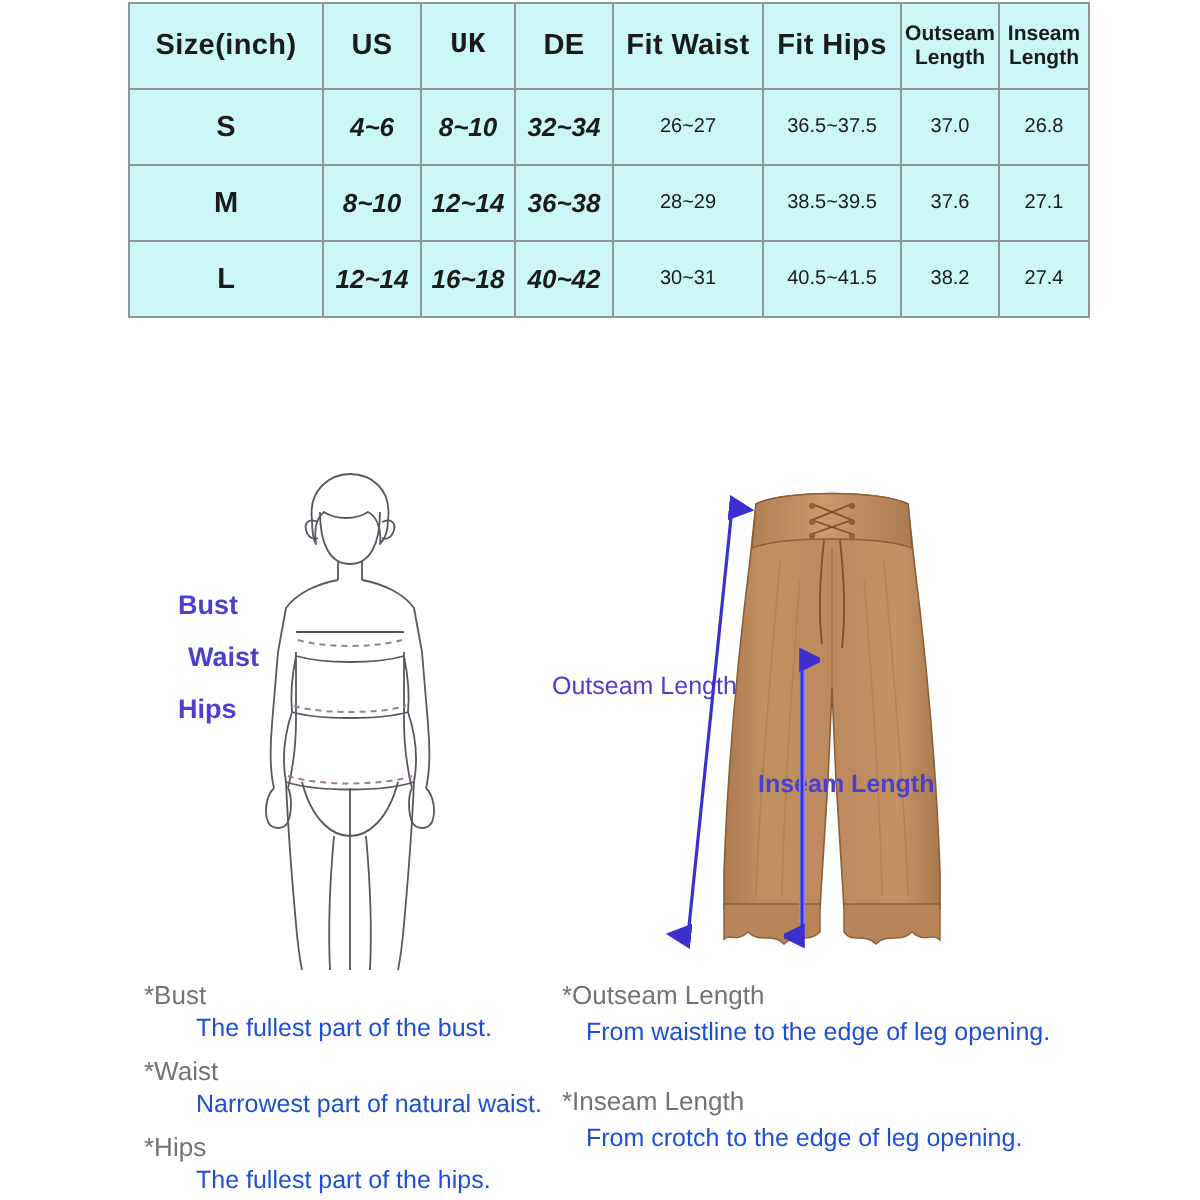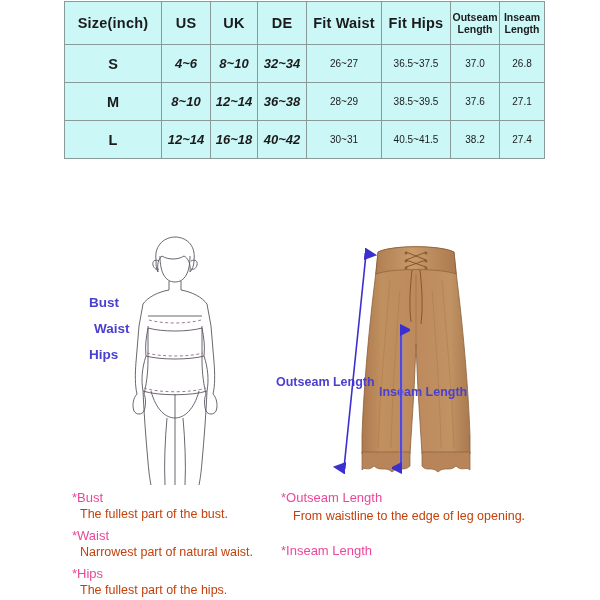--- a/index.html
+++ b/index.html
@@ -24,21 +24,21 @@
     text-align:center;
     vertical-align:middle;
     color:#1b1b1b;
     padding:0;
   }
   #size-table thead th{ height:42px; }
   #size-table tbody td{ height:37px; }
 
   .c-size{width:96px;}
   .c-us{width:48px;}
-  .c-uk{width:46px;}
+  .c-uk{width:46px;font-family:Liberation Mono, monospace;}
   .c-de{width:48px;}
   .c-waist{width:74px;}
   .c-hips{width:68px;}
   .c-out{width:48px;}
   .c-in{width:44px;}
 
   .h-main{ font-size:14.5px; font-weight:bold; letter-spacing:.2px;}
   .h-small{ font-size:10.5px; font-weight:bold; line-height:12px;}
   .cell-size{ font-size:14.5px; font-weight:bold;}
   .cell-b{ font-size:13px; font-weight:bold; font-style:italic;}
@@ -55,45 +55,45 @@
     font-weight:bold;
     white-space:nowrap;
     text-align:right;
   }
   #label-bust{ left:89px; top:295px; }
   #label-waist{ left:94px; top:321px; }
   #label-hips{ left:89px; top:347px; }
 
   #label-outseam{
     left:276px; top:336px;
-    font-size:12.5px; font-weight:bold;margin-top:39px;
+    font-size:12.5px; font-weight:normal;
   }
   #label-inseam{
     left:379px; top:385px;
     font-size:12.5px; font-weight:bold;
   }
 
   #arrow-outseam{ position:absolute; left:330px; top:240px; }
   #arrow-inseam{ position:absolute; left:392px; top:320px; }
 
   
   .legend{ position:absolute; }
   #legend-left{ left:72px; top:490px; width:215px; }
   #legend-right{ left:281px; top:490px; width:300px; }
 
   .leg-term{
-    color:#ec4899;
+    color:#737373;
     font-size:13px;
     margin:0 0 2px 0;
     white-space:nowrap;
   }
   .leg-desc{
-    color:#c2410c;
+    color:#1d4ed8;
     font-size:12.5px;
-    margin:0 0 7px 8px;
+    margin:0 0 7px 26px;
     white-space:nowrap;
   }
   #legend-right .leg-desc{ margin-bottom:20px; margin-left:12px; }
   #legend-right .leg-term{ margin-bottom:4px; }
 </style>
 </head>
 <body>
 
 <table id="size-table">
   <thead>
@@ -299,13 +299,14 @@
   <p class="leg-term">*Waist</p>
   <p class="leg-desc">Narrowest part of natural waist.</p>
   <p class="leg-term">*Hips</p>
   <p class="leg-desc">The fullest part of the hips.</p>
 </div>
 
 <div class="legend" id="legend-right">
   <p class="leg-term">*Outseam Length</p>
   <p class="leg-desc">From waistline to the edge of leg opening.</p>
   <p class="leg-term">*Inseam Length</p>
+  <p class="leg-desc">From crotch to the edge of leg opening.</p>
 </div>
 
 </body></html>

